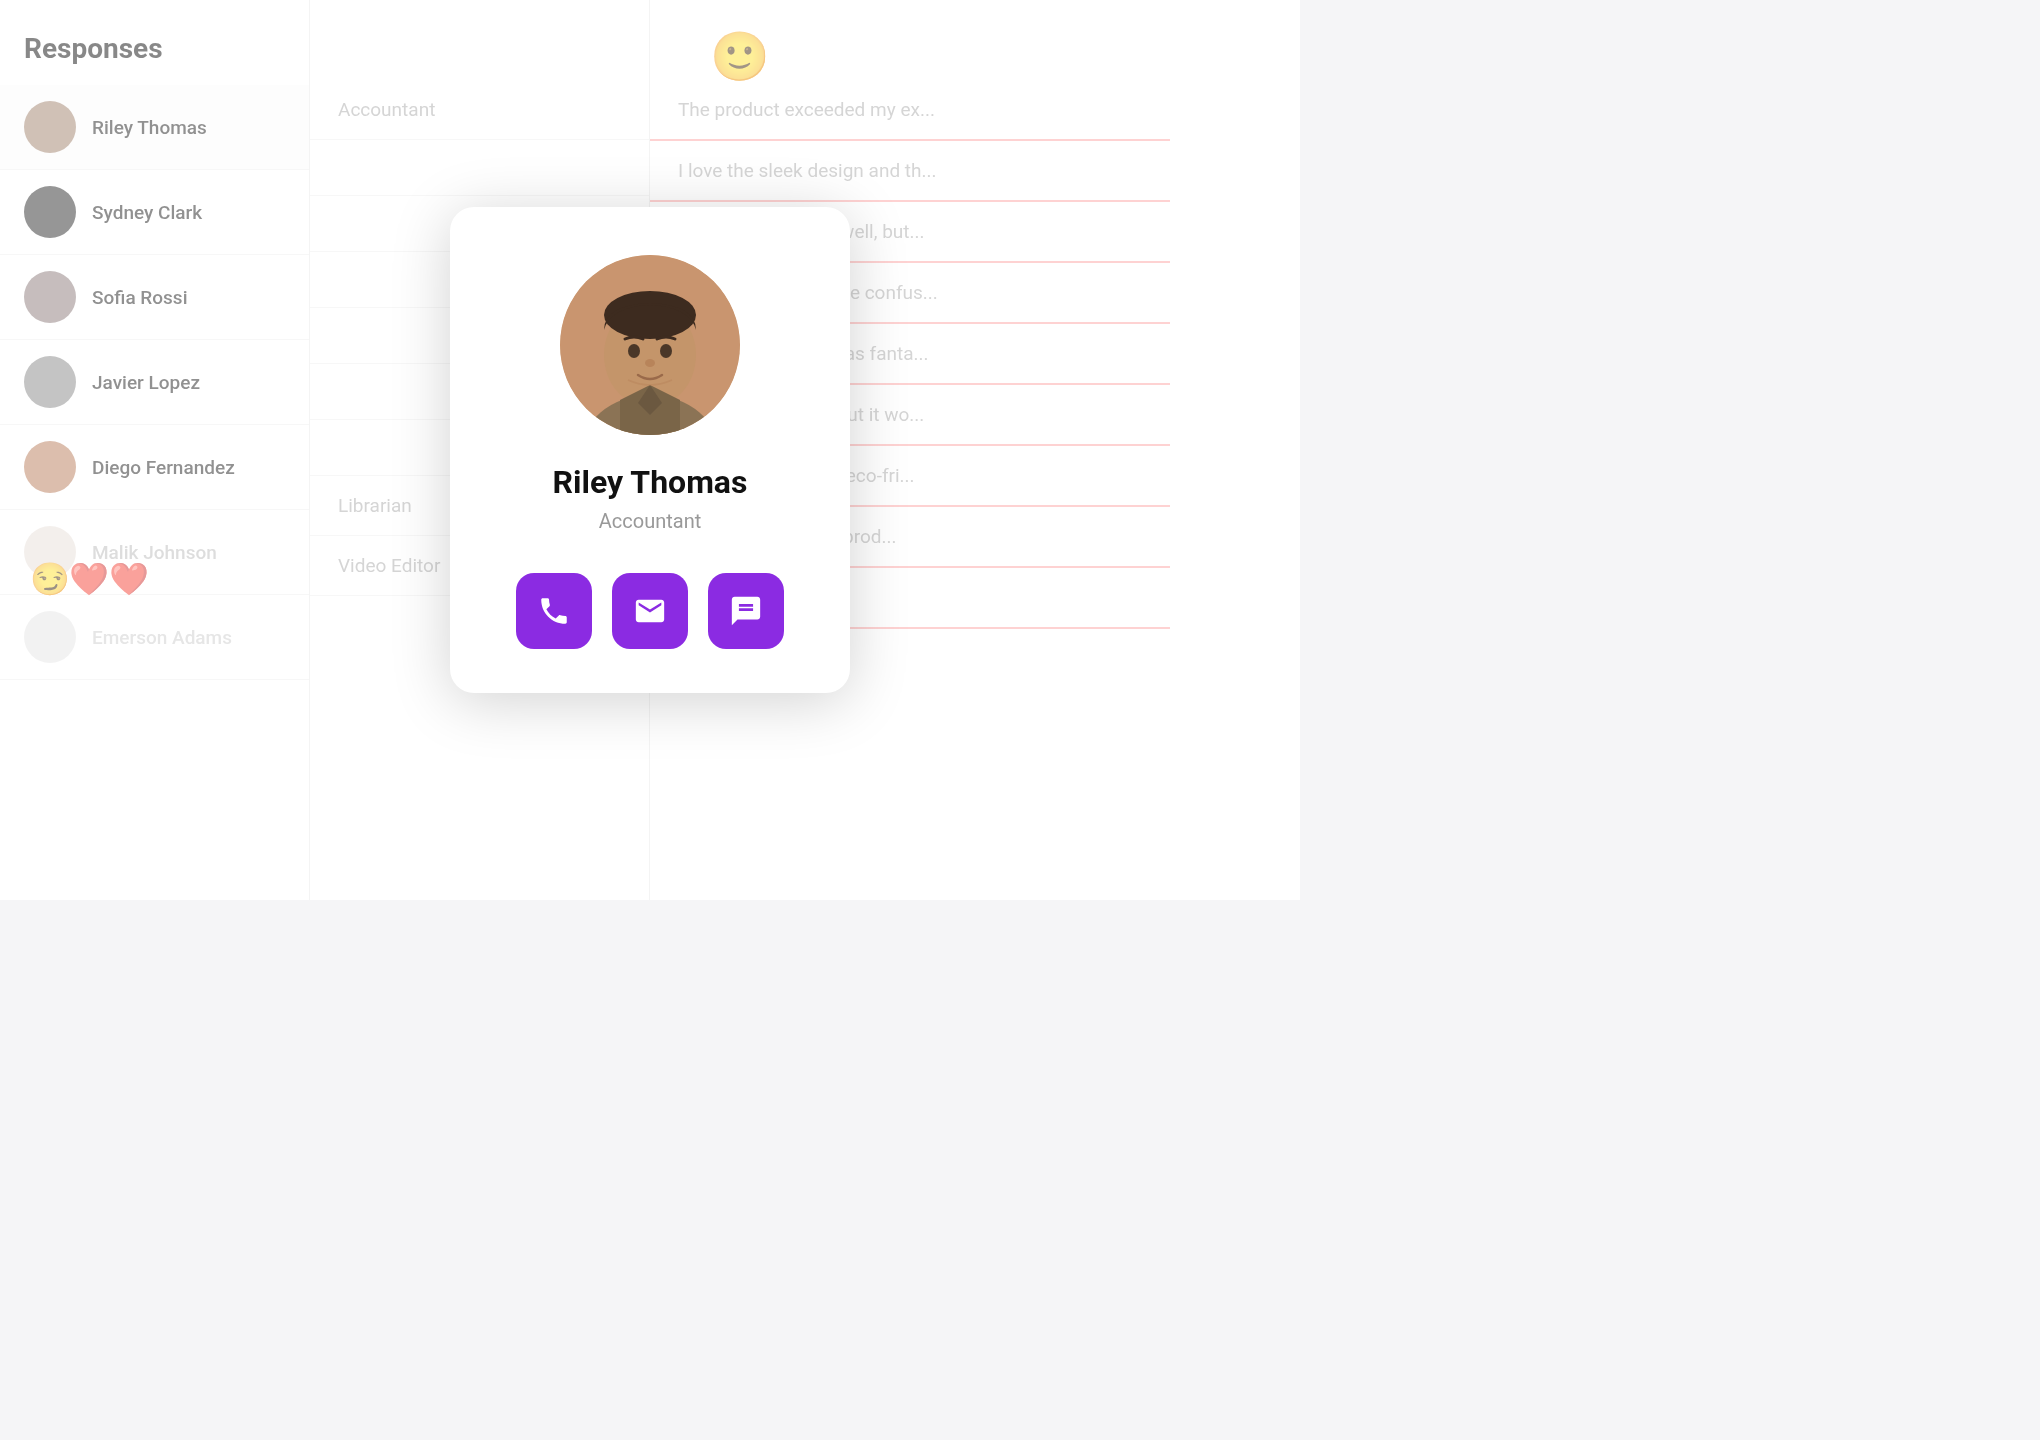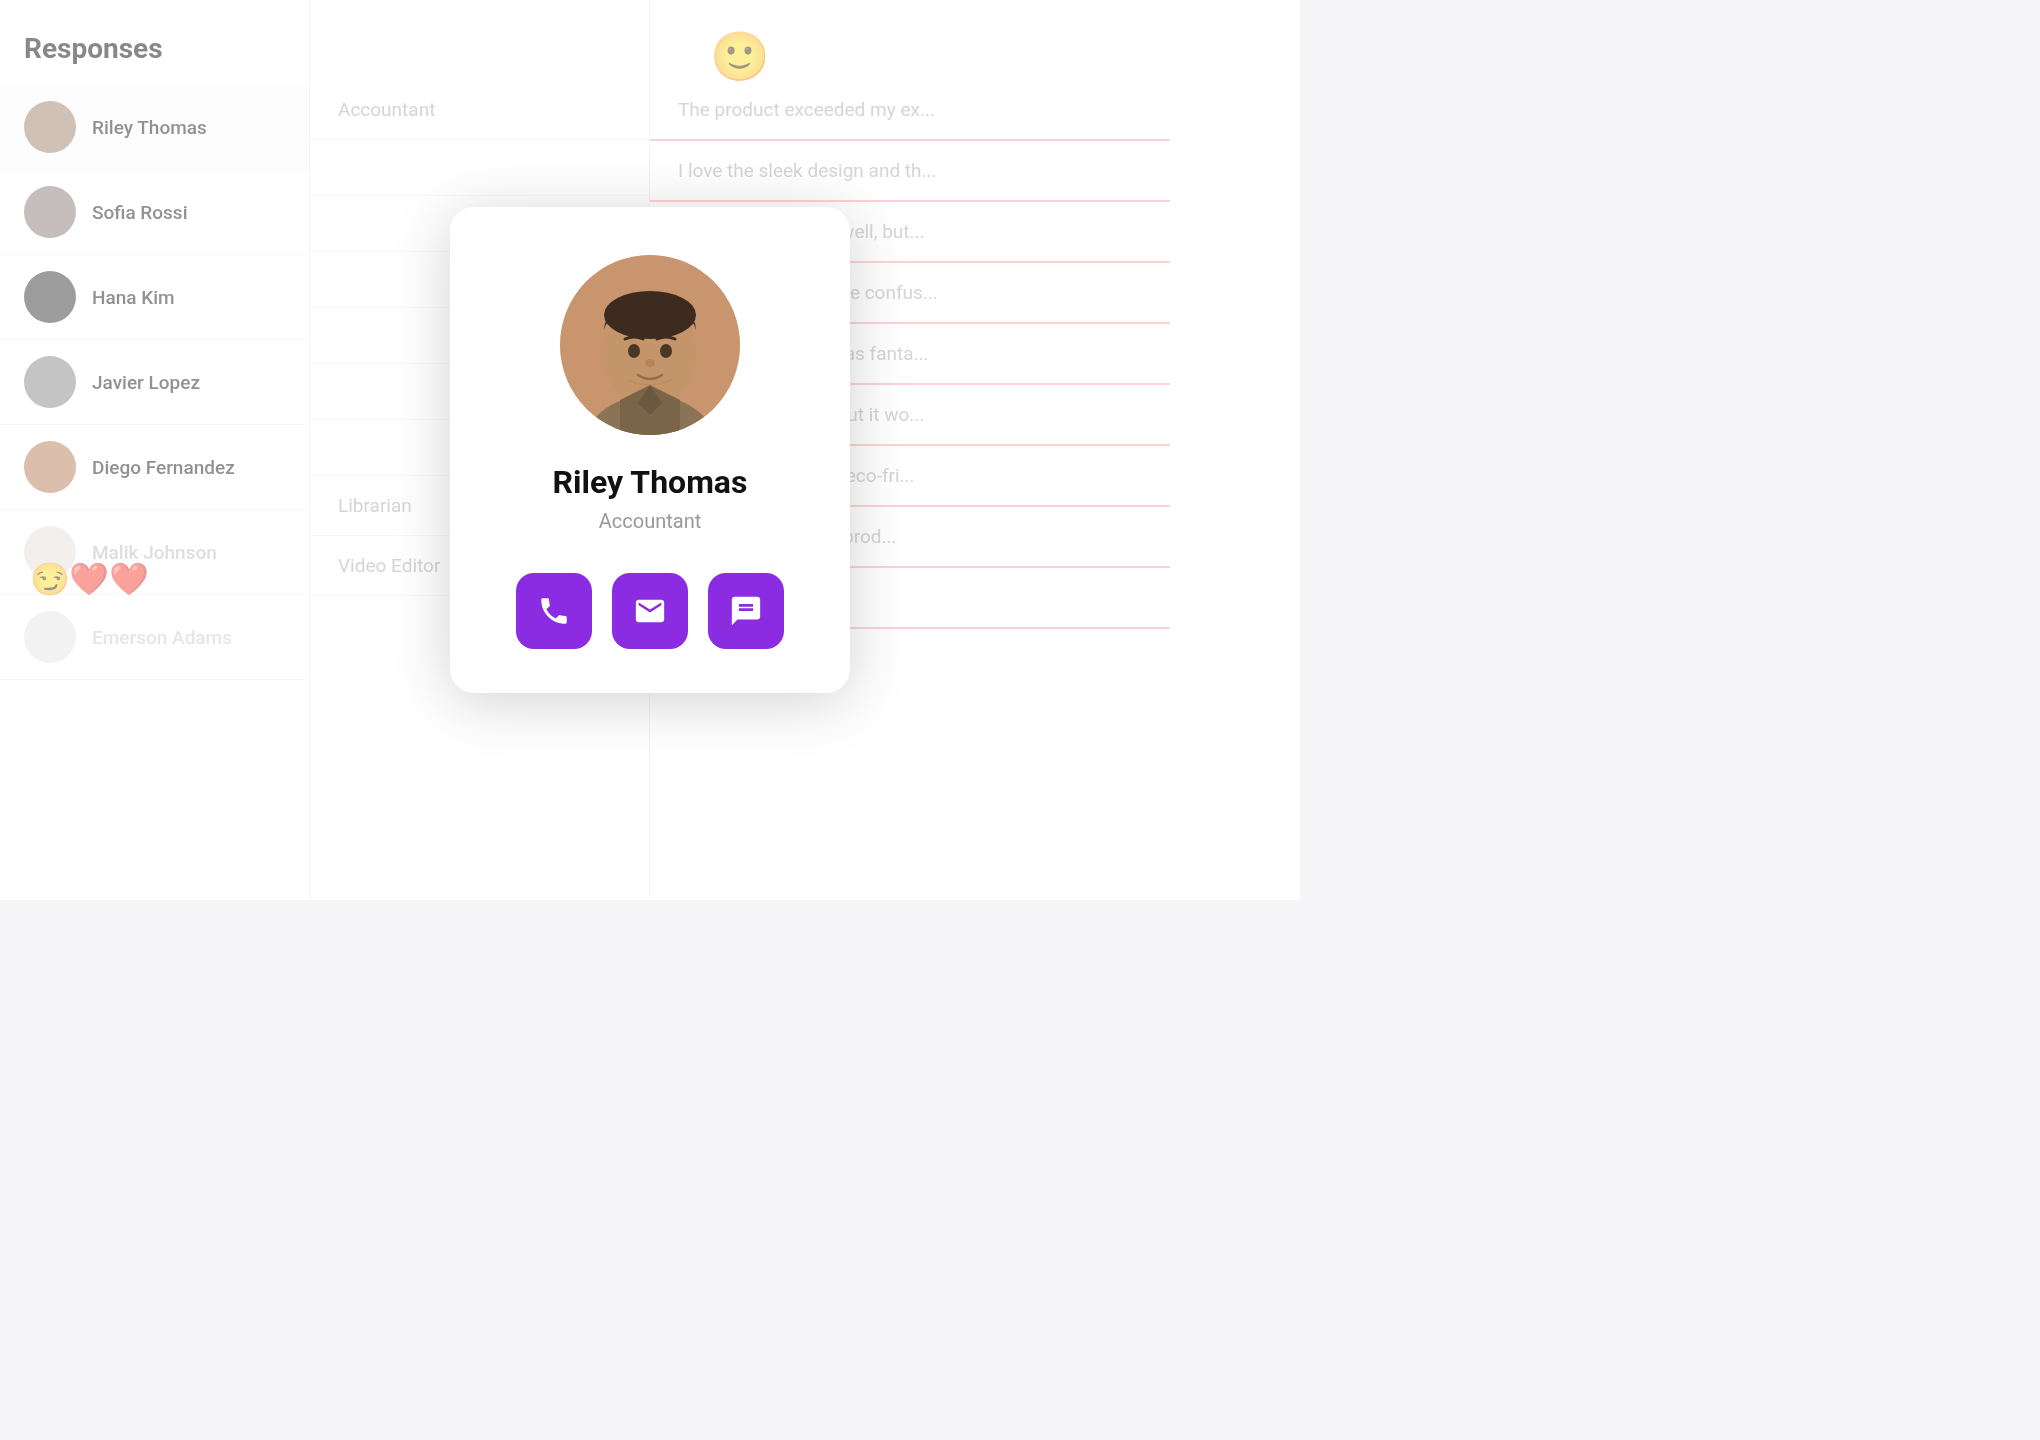--- a/index.html
+++ b/index.html
@@ -234,30 +234,30 @@
   <div class="sidebar">
     <h1 class="sidebar-title">Responses</h1>
 
     <ul class="respondent-list">
 
       <li class="respondent-item active">
         <div class="avatar av-brown"></div>
         <span class="respondent-name">Riley Thomas</span>
       </li>
 
+      <li class="respondent-item">
+        <div class="avatar" style="background:#2c2c2c;"></div>
+        <span class="respondent-name">Sydney Clark</span>
+      </li>
 
       <li class="respondent-item">
         <div class="avatar" style="background:#8c7b7b;"></div>
         <span class="respondent-name">Sofia Rossi</span>
       </li>
 
-      <li class="respondent-item">
-        <div class="avatar" style="background:#3a3a3a;"></div>
-        <span class="respondent-name">Hana Kim</span>
-      </li>
 
 
       <li class="respondent-item">
         <div class="avatar" style="background:#888;"></div>
         <span class="respondent-name">Javier Lopez</span>
       </li>
 
       <li class="respondent-item">
         <div class="avatar" style="background:#b87c5a;"></div>
         <span class="respondent-name">Diego Fernandez</span>

